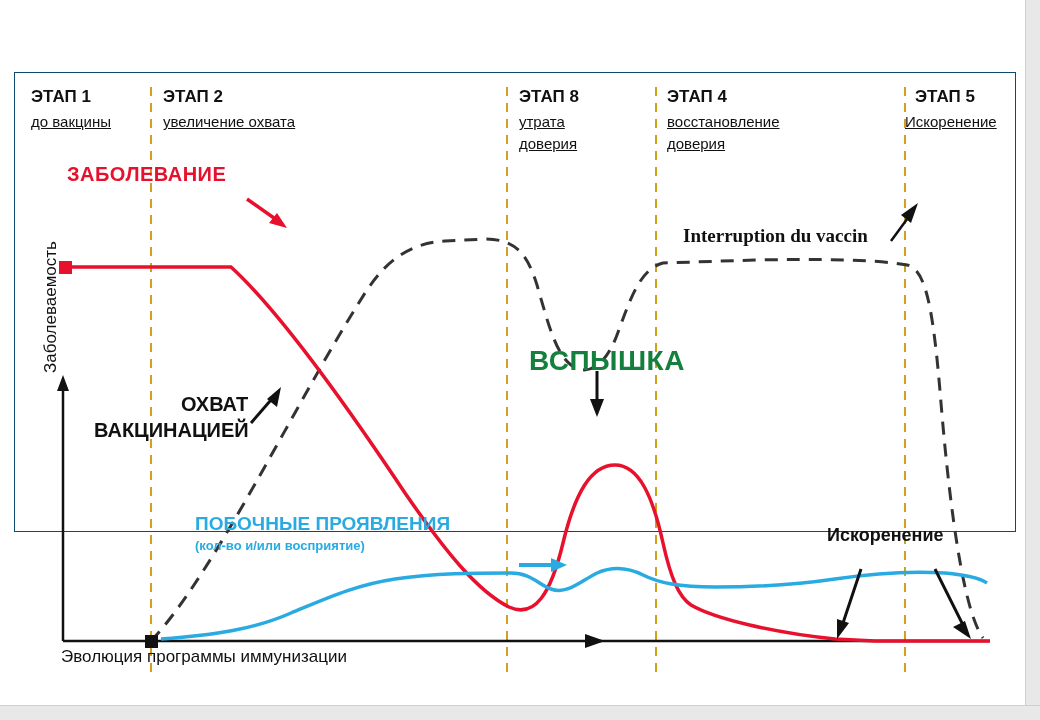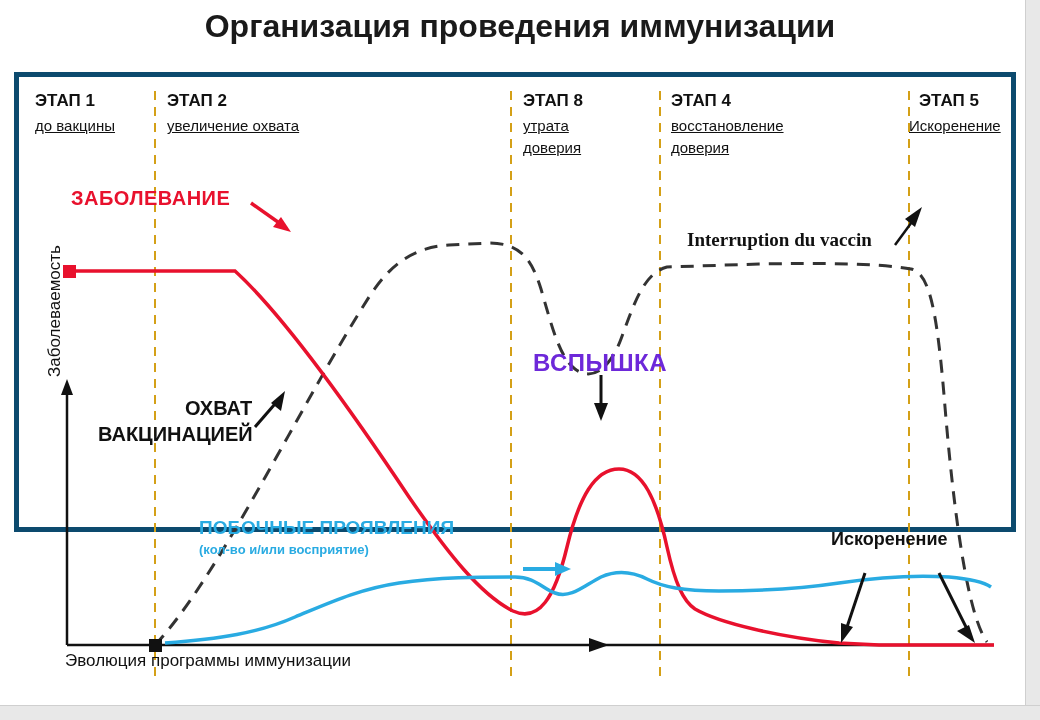--- a/index.html
+++ b/index.html
@@ -48,21 +48,21 @@
     font-family: "Liberation Sans", sans-serif;
     letter-spacing: 0px;
   }
   #chart-frame {
     position: absolute;
     left: 14px;
     top: 72px;
     width: 1002px;
     height: 460px;
     background: #ffffff;
-    border: 5px solid #0c4a6e;
+    border: 1px solid #0c4a6e;
     box-sizing: border-box;
   }
   #plot {
     position: absolute;
     left: 0; top: 0;
     width: 1002px;
     height: 620px;
   }
   .stage-label {
     position: absolute;
@@ -93,23 +93,23 @@
     letter-spacing: 0.5px;
   }
   .ann-coverage {
     color: #111111;
     font-weight: bold;
     font-size: 20px;
     line-height: 1.1;
     text-align: right;
   }
   .ann-outbreak {
-    color: #6d28d9;
-    font-weight: bold;
-    font-size: 24px;
+    color: #15803d;
+    font-weight: bold;
+    font-size: 28px;
     letter-spacing: 0.5px;
   }
   .ann-side {
     color: #29abe2;
     font-weight: bold;
     font-size: 19px;
     line-height: 1.15;
   }
   .ann-interrupt {
     color: #111111;
@@ -144,21 +144,20 @@
   }
 </style>
 </head>
 <body>
 
 <div id="slide">
 
   <div class="edge-right"></div>
   <div class="edge-bottom"></div>
 
-  <div id="title">Организация проведения иммунизации</div>
 
   <div id="chart-frame">
 
     <svg id="plot" viewBox="0 0 1002 620" preserveAspectRatio="none">
 
       <g stroke="#d4a017" stroke-width="2" stroke-dasharray="9,7">
         <line x1="136" y1="14" x2="136" y2="600"></line>
         <line x1="492" y1="14" x2="492" y2="600"></line>
         <line x1="641" y1="14" x2="641" y2="600"></line>
         <line x1="890" y1="14" x2="890" y2="600"></line>
@@ -246,21 +245,21 @@
     <div class="stage-label stage-sub" style="left:504px; top:40px;">утрата</div>
     <div class="stage-label stage-sub" style="left:504px; top:62px;">доверия</div>
 
     <div class="stage-label stage-title" style="left:652px; top:14px;">ЭТАП 4</div>
     <div class="stage-label stage-sub" style="left:652px; top:40px;">восстановление</div>
     <div class="stage-label stage-sub" style="left:652px; top:62px;">доверия</div>
 
     <div class="stage-label stage-title" style="left:900px; top:14px;">ЭТАП 5</div>
     <div class="stage-label stage-sub" style="left:890px; top:40px;">Искоренение</div>
 
-    <div class="ann ann-disease" style="left:52px; top:90px;margin-top:20px;">ЗАБОЛЕВАНИЕ</div>
+    <div class="ann ann-disease" style="left:52px; top:90px;">ЗАБОЛЕВАНИЕ</div>
 
     <div class="ann ann-coverage" style="left:152px; top:320px;margin-left:14px;">ОХВАТ</div>
     <div class="ann ann-coverage" style="left:40px; top:346px;margin-left:39px;">ВАКЦИНАЦИЕЙ</div>
 
     <div class="ann ann-outbreak" style="left:514px; top:272px;">ВСПЫШКА</div>
 
     <div class="ann ann-side" style="left:180px; top:440px;">ПОБОЧНЫЕ ПРОЯВЛЕНИЯ</div>
     <div class="ann ann-side sub" style="left:180px; top:466px; font-size:13px;">(кол-во и/или восприятие)</div>
 
     <div class="ann ann-interrupt" style="left:640px; top:152px;">Interruption du vaccin</div>

